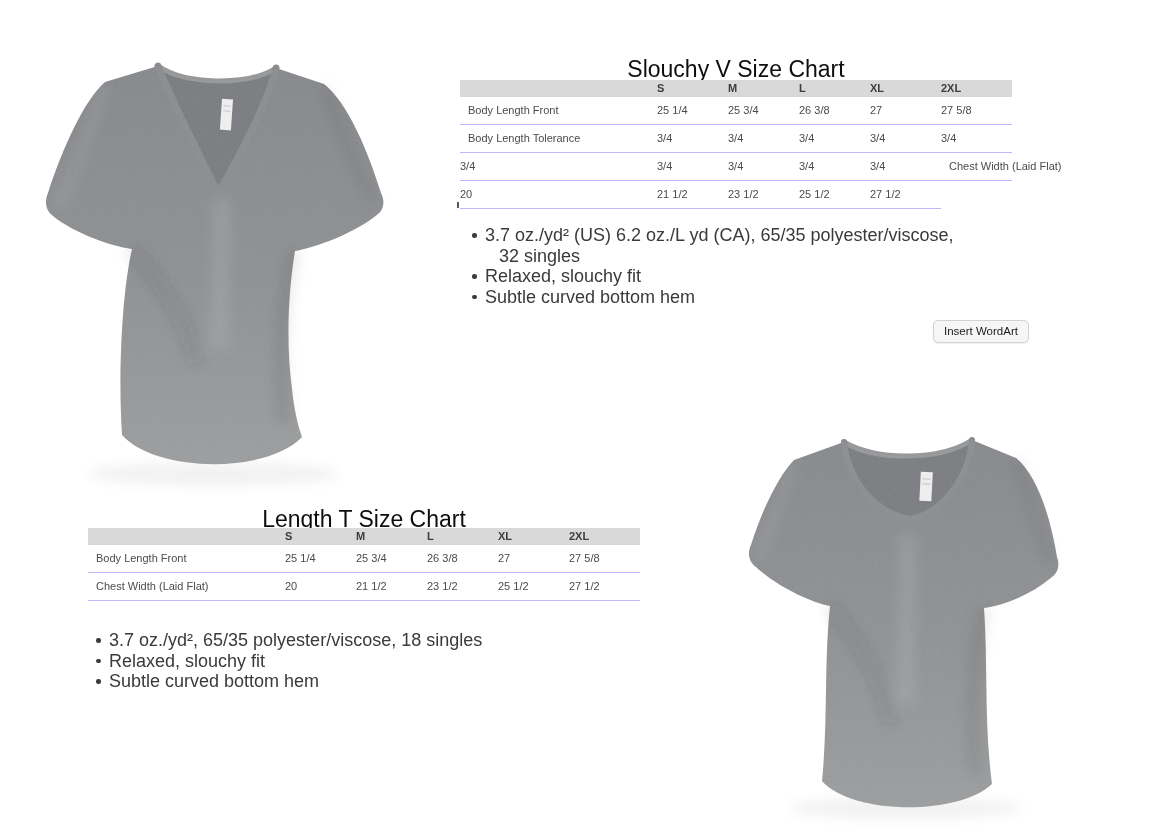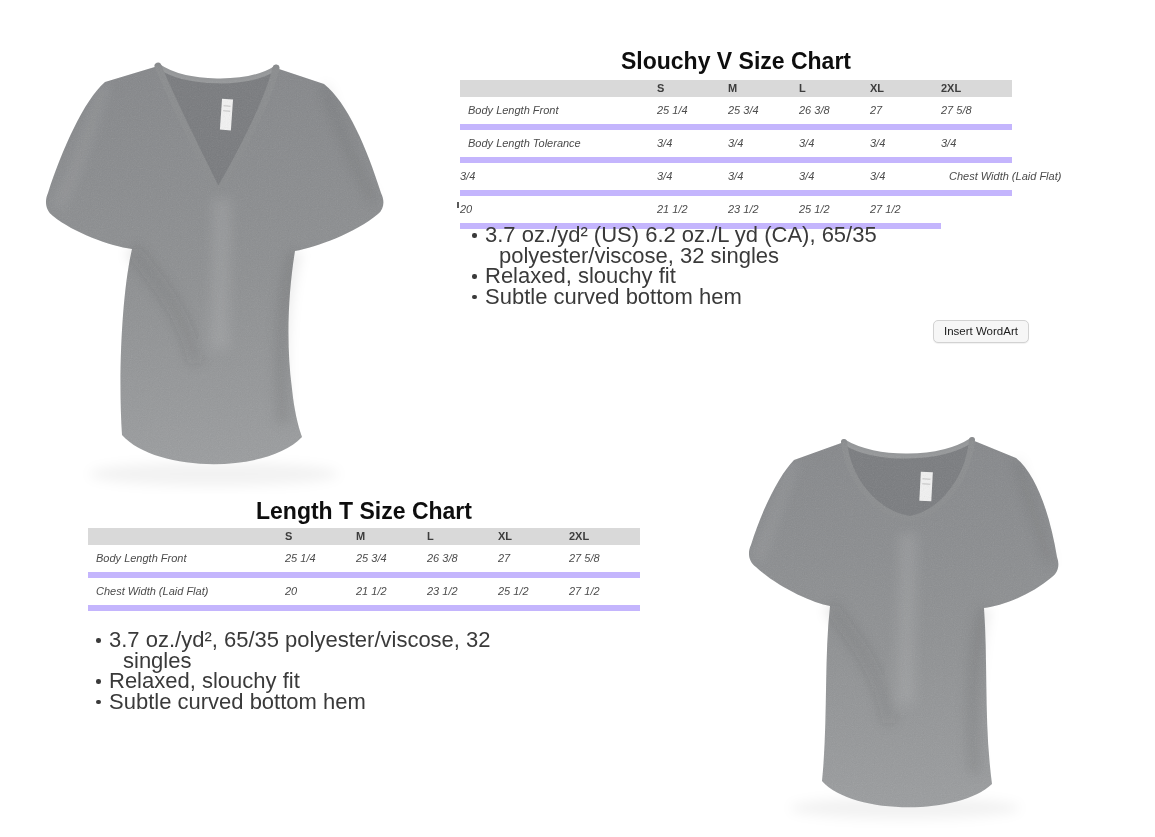--- a/index.html
+++ b/index.html
@@ -9,53 +9,53 @@
     background:#ffffff;
     font-family:"Liberation Sans", sans-serif;
     overflow:hidden;
   }
   
   .chart-title{
     position:absolute;
     width:552px;
     text-align:center;
     font-size:23px;
-    font-weight:bold;
+    font-weight:normal;
     color:#0e0e0e;
     letter-spacing:0px;
+    margin-top:8px;
   }
   
   .size-table{
     position:absolute;
     display:grid;
     grid-template-columns:197px repeat(5,71px);
     width:552px;
     font-size:11px;
   }
   .size-table .th{
     background:#d9d9d9;
     height:17px;line-height:17px;
     font-weight:bold;
     color:#3d3d3d;
     white-space:nowrap;
   }
   .size-table .td{
     height:27px;line-height:27px;
     color:#4b4b4b;
-    border-bottom:6px solid #c4b5fd;
+    border-bottom:1px solid #c4b5fd;
     white-space:nowrap;
-    font-style:italic;
   }
   .size-table .label-col{padding-left:8px;}
   
   ul.bullets{
     position:absolute;
     margin:0;padding:0;
     list-style:none;
-    font-size:22px;
+    font-size:18px;
     line-height:20.5px;
     color:#3a3a3a;
   }
   ul.bullets li{
     position:relative;
     padding-left:31px;
     text-indent:-14px;
   }
   ul.bullets li::before{
     content:"";
@@ -207,21 +207,21 @@
 
     <div class="td label-col">Chest Width (Laid Flat)</div>
     <div class="td">20</div>
     <div class="td">21 1/2</div>
     <div class="td">23 1/2</div>
     <div class="td">25 1/2</div>
     <div class="td">27 1/2</div>
   </div>
 
   <ul class="bullets" style="left:92px;top:630px;width:430px;">
-    <li>3.7 oz./yd², 65/35 polyester/viscose, 32 singles</li>
+    <li>3.7 oz./yd², 65/35 polyester/viscose, 18 singles</li>
     <li>Relaxed, slouchy fit</li>
     <li>Subtle curved bottom hem</li>
   </ul>
 
   <div class="tee" style="left:740px;top:414px;">
     <svg width="324" height="414" viewBox="0 0 324 414">
       <defs>
         <linearGradient id="sg" x1="0" y1="0" x2="0" y2="1">
           <stop offset="0" stop-color="#86888b"></stop>
           <stop offset="0.55" stop-color="#8f9193"></stop>

